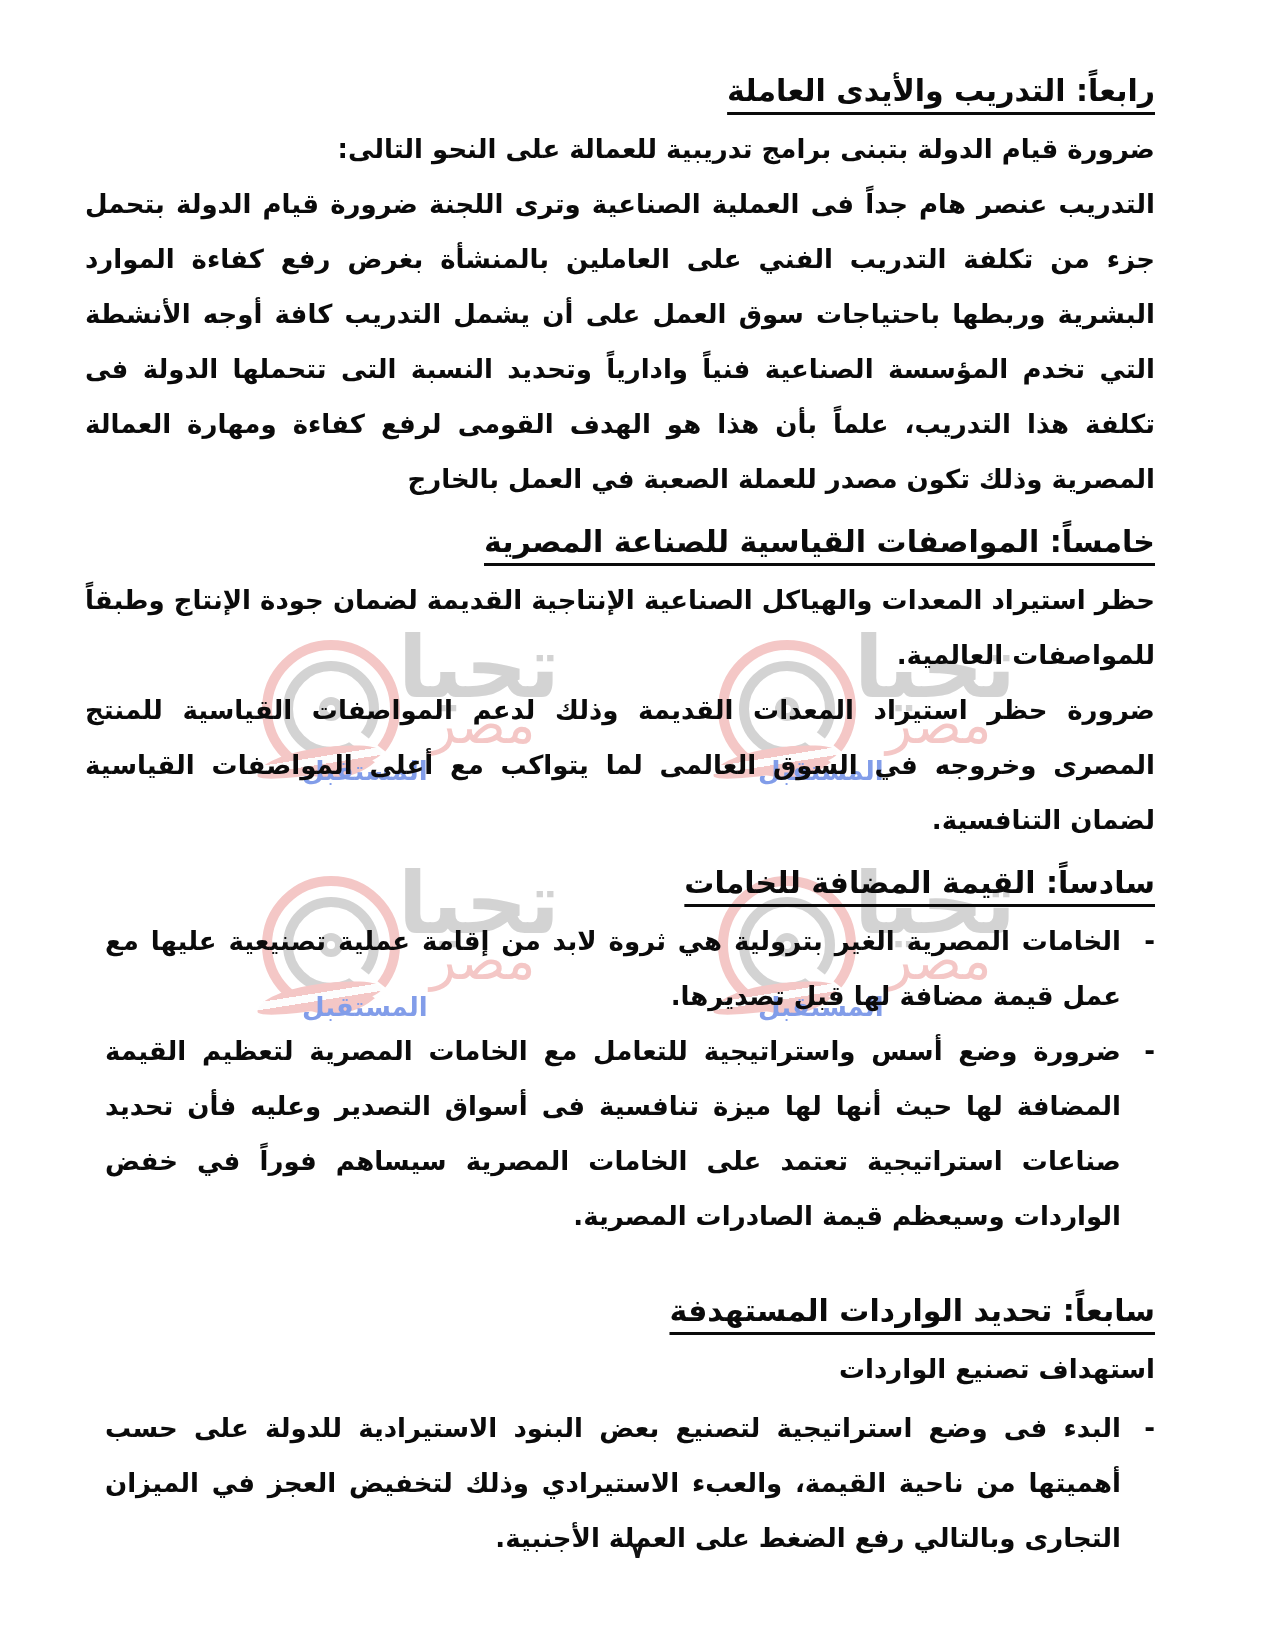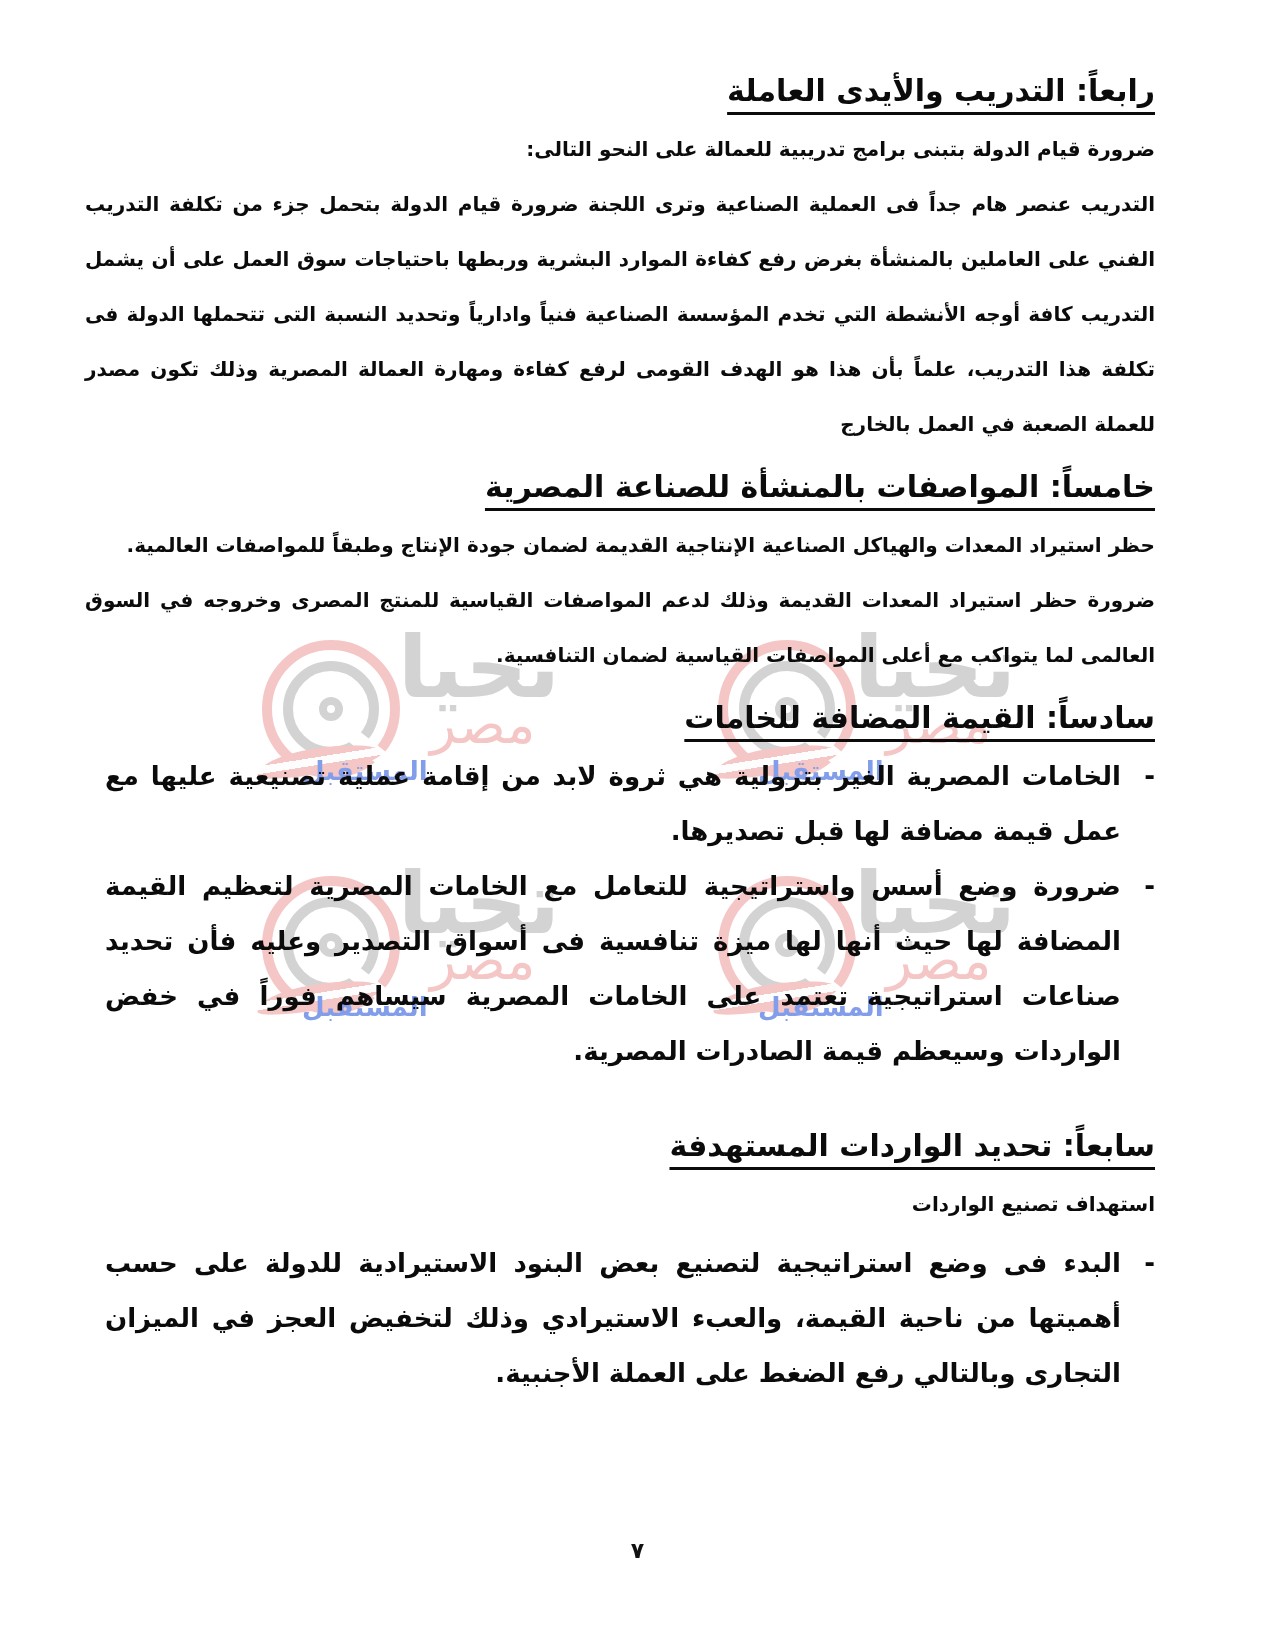--- a/index.html
+++ b/index.html
@@ -33,21 +33,21 @@
   .content{
     position:absolute;z-index:1;top:70px;right:120px;left:85px;
     direction:rtl;text-align:right;
   }
   .heading{
     font-size:30px;font-weight:bold;line-height:42px;margin:14px 0 10px 0;
     text-decoration:underline;text-decoration-thickness:2.5px;text-underline-offset:11px;
   }
   .heading.first{margin-top:0;}
   .heading.gap{margin-top:46px;}
-  .line,.para{font-size:20px;font-weight:bold;line-height:55px;margin:0;}
+  .line,.para{font-size:26px;font-weight:bold;line-height:55px;margin:0;}
   .para{text-align:justify;text-align-last:right;}
   .bullets{margin:4px 0 0 0;}
   .bullet{display:flex;font-size:26px;font-weight:bold;line-height:55px;direction:rtl;}
   .bullet .dash{flex:0 0 34px;}
   .bullet .btext{flex:1;text-align:justify;text-align-last:right;margin-left:20px;}
   .page-number{
     position:absolute;z-index:1;top:1538px;left:0;right:0;
     text-align:center;font-size:22px;font-weight:bold;color:#111;
   }
 </style>
@@ -106,21 +106,21 @@
       <div class="wm-footer">المستقبل</div>
     </div>
   </div>
 
   <div class="content">
 
     <h1 class="heading first">رابعاً: التدريب والأيدى العاملة</h1>
     <p class="line">ضرورة قيام الدولة بتبنى برامج تدريبية للعمالة على النحو التالى:</p>
     <p class="para">التدريب عنصر هام جداً فى العملية الصناعية وترى اللجنة ضرورة قيام الدولة بتحمل جزء من تكلفة التدريب الفني على العاملين بالمنشأة بغرض رفع كفاءة الموارد البشرية وربطها باحتياجات سوق العمل على أن يشمل التدريب كافة أوجه الأنشطة التي تخدم المؤسسة الصناعية فنياً وادارياً وتحديد النسبة التى تتحملها الدولة فى تكلفة هذا التدريب، علماً بأن هذا هو الهدف القومى لرفع كفاءة ومهارة العمالة المصرية وذلك تكون مصدر للعملة الصعبة في العمل بالخارج</p>
 
-    <h1 class="heading">خامساً: المواصفات بالمنشأة للصناعة المصرية</h1>
+    <h1 class="heading">خامساً: المواصفات القياسية للصناعة المصرية</h1>
     <p class="para">حظر استيراد المعدات والهياكل الصناعية الإنتاجية القديمة لضمان جودة الإنتاج وطبقاً للمواصفات العالمية.</p>
     <p class="para">ضرورة حظر استيراد المعدات القديمة وذلك لدعم المواصفات القياسية للمنتج المصرى وخروجه في السوق العالمى لما يتواكب مع أعلى المواصفات القياسية لضمان التنافسية.</p>
 
     <h1 class="heading">سادساً: القيمة المضافة للخامات</h1>
     <div class="bullets">
       <div class="bullet">
         <span class="dash">-</span>
         <span class="btext">الخامات المصرية الغير بترولية هي ثروة لابد من إقامة عملية تصنيعية عليها مع عمل قيمة مضافة لها قبل تصديرها.</span>
       </div>
       <div class="bullet">

